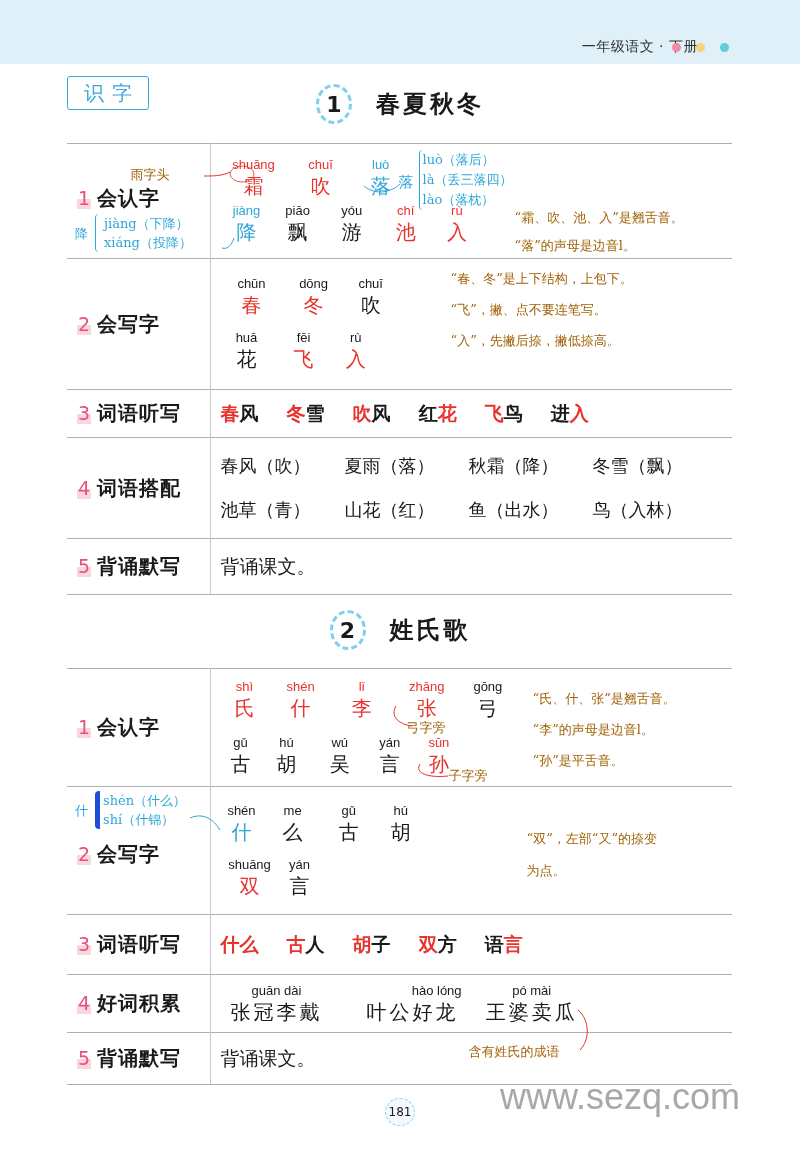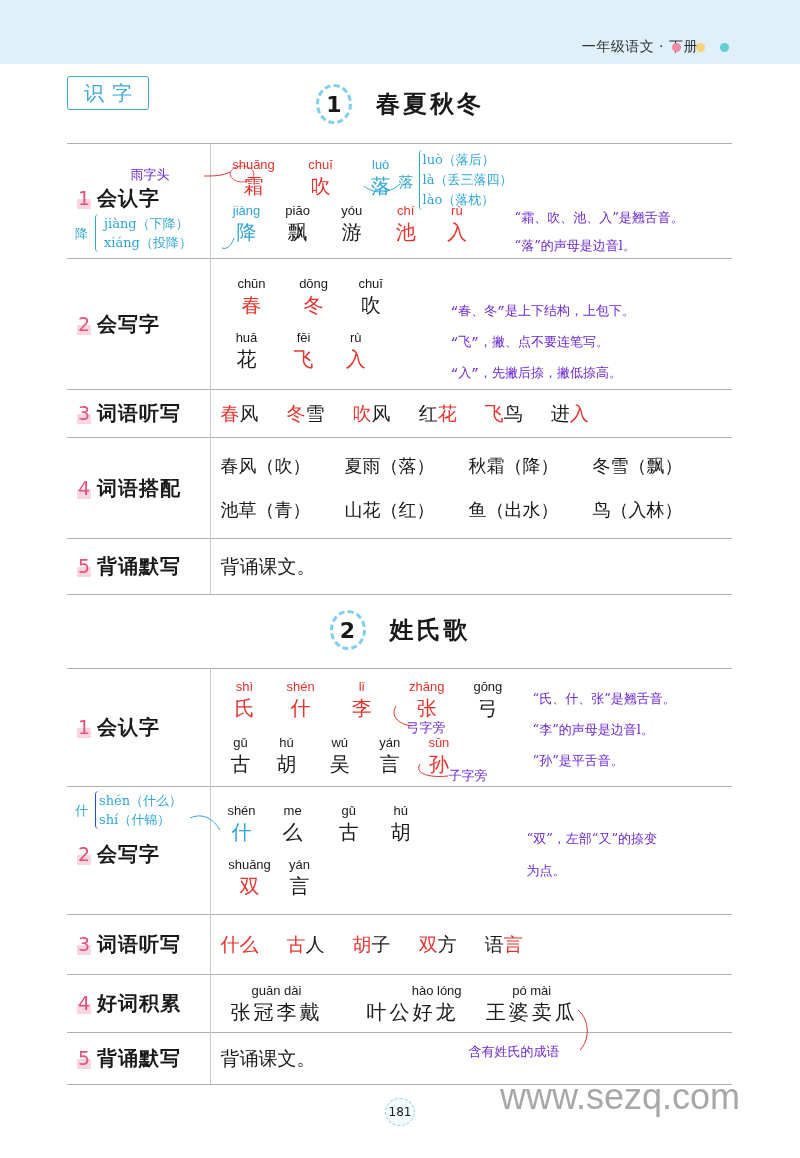--- a/index.html
+++ b/index.html
@@ -22,24 +22,24 @@
   .lab-num { color: #e7507a; font-size: 19px; background: linear-gradient(to top, #fad6de 45%, transparent 45%); padding: 0 1px; margin-right: 6px; }
   .lab-text { font-size: 20px; font-weight: bold; letter-spacing: 1px; }
   td.content { position: relative; padding: 6px 10px; }
   .red { color: #e8322c; }
   .blue { color: #2fa6d8; }
   .blk { color: #1a1a1a; }
   .py-group { display: inline-block; text-align: center; vertical-align: bottom; }
   .py { display: block; font-size: 13px; line-height: 16px; font-family: "Liberation Sans", sans-serif; }
   .hz { display: block; font-size: 20px; line-height: 26px; font-family: "DejaVu Serif", serif; }
   .row-line { white-space: nowrap; }
-  .note { position: absolute; font-size: 13px; color: #6d28d9; font-family: "DejaVu Serif", serif; white-space: nowrap; }
+  .note { position: absolute; font-size: 13px; color: #a16207; font-family: "DejaVu Serif", serif; white-space: nowrap; }
   .note-blue { color: #2fa6d8; }
   .words { font-family: "DejaVu Serif", serif; font-size: 19px; white-space: nowrap; }
-  .words span.w { margin-right: 22px; }
+  .words span.w { margin-right: 22px; font-weight: bold; }
   .collocate { font-family: "DejaVu Serif", serif; font-size: 18px; line-height: 44px; white-space: nowrap; }
   .collocate span { display: inline-block; width: 124px; }
   .footer-num { position: absolute; left: 385px; top: 1098px; width: 30px; height: 28px; border: 1px dashed #8fd4ef;
                 border-radius: 50%; font-size: 12px; display: flex; align-items: center; justify-content: center; background: #f2fafd; }
   .watermark { position: absolute; left: 500px; top: 1076px; font-size: 36px; color: #a8a8a8; font-family: Liberation Sans, sans-serif; }
 </style>
 </head>
 <body>
 
 <div class="header">
@@ -108,21 +108,21 @@
       <div class="row-line" style="padding-left:6px">
         <span class="py-group red" style="width:50px"><span class="py blk">chūn</span><span class="hz">春</span></span>
         <span class="py-group red" style="width:64px"><span class="py blk">dōng</span><span class="hz">冬</span></span>
         <span class="py-group blk" style="width:40px"><span class="py">chuī</span><span class="hz">吹</span></span>
       </div>
       <div class="row-line" style="padding-left:6px;margin-top:12px">
         <span class="py-group blk" style="width:40px"><span class="py">huā</span><span class="hz">花</span></span>
         <span class="py-group red" style="width:64px"><span class="py blk">fēi</span><span class="hz">飞</span></span>
         <span class="py-group red" style="width:30px"><span class="py blk">rù</span><span class="hz">入</span></span>
       </div>
-      <div class="note" style="left:240px;top:37px;line-height:31px;font-family:Liberation Mono, monospace;">
+      <div class="note" style="left:240px;top:4px;line-height:31px;">
         <div>“春、冬”是上下结构，上包下。</div>
         <div>“飞”，撇、点不要连笔写。</div>
         <div>“入”，先撇后捺，撇低捺高。</div>
       </div>
     </td>
   </tr>
 
   <tr style="height:48px">
     <td class="label">
       <span class="lab-num">3</span><span class="lab-text">词语听写</span>
@@ -189,21 +189,21 @@
         <div>“李”的声母是边音l。</div>
         <div>“孙”是平舌音。</div>
       </div>
     </td>
   </tr>
 
   <tr style="height:128px">
     <td class="label">
       <div class="note note-blue" style="position:absolute;left:8px;top:4px;font-size:13px;line-height:19px;">
         <span style="position:absolute;left:0;top:10px">什</span>
-        <div style="margin-left:20px;border-left:1px solid #1d4ed8;padding-left:3px;border-radius:4px 0 0 4px">
+        <div style="margin-left:20px;border-left:5px solid #1d4ed8;padding-left:3px;border-radius:4px 0 0 4px">
           <div>shén（什么）</div>
           <div>shí（什锦）</div>
         </div>
       </div>
       <div style="margin-top:8px">
         <span class="lab-num">2</span><span class="lab-text">会写字</span>
       </div>
     </td>
     <td class="content">
       <div class="row-line" style="padding-left:4px">

